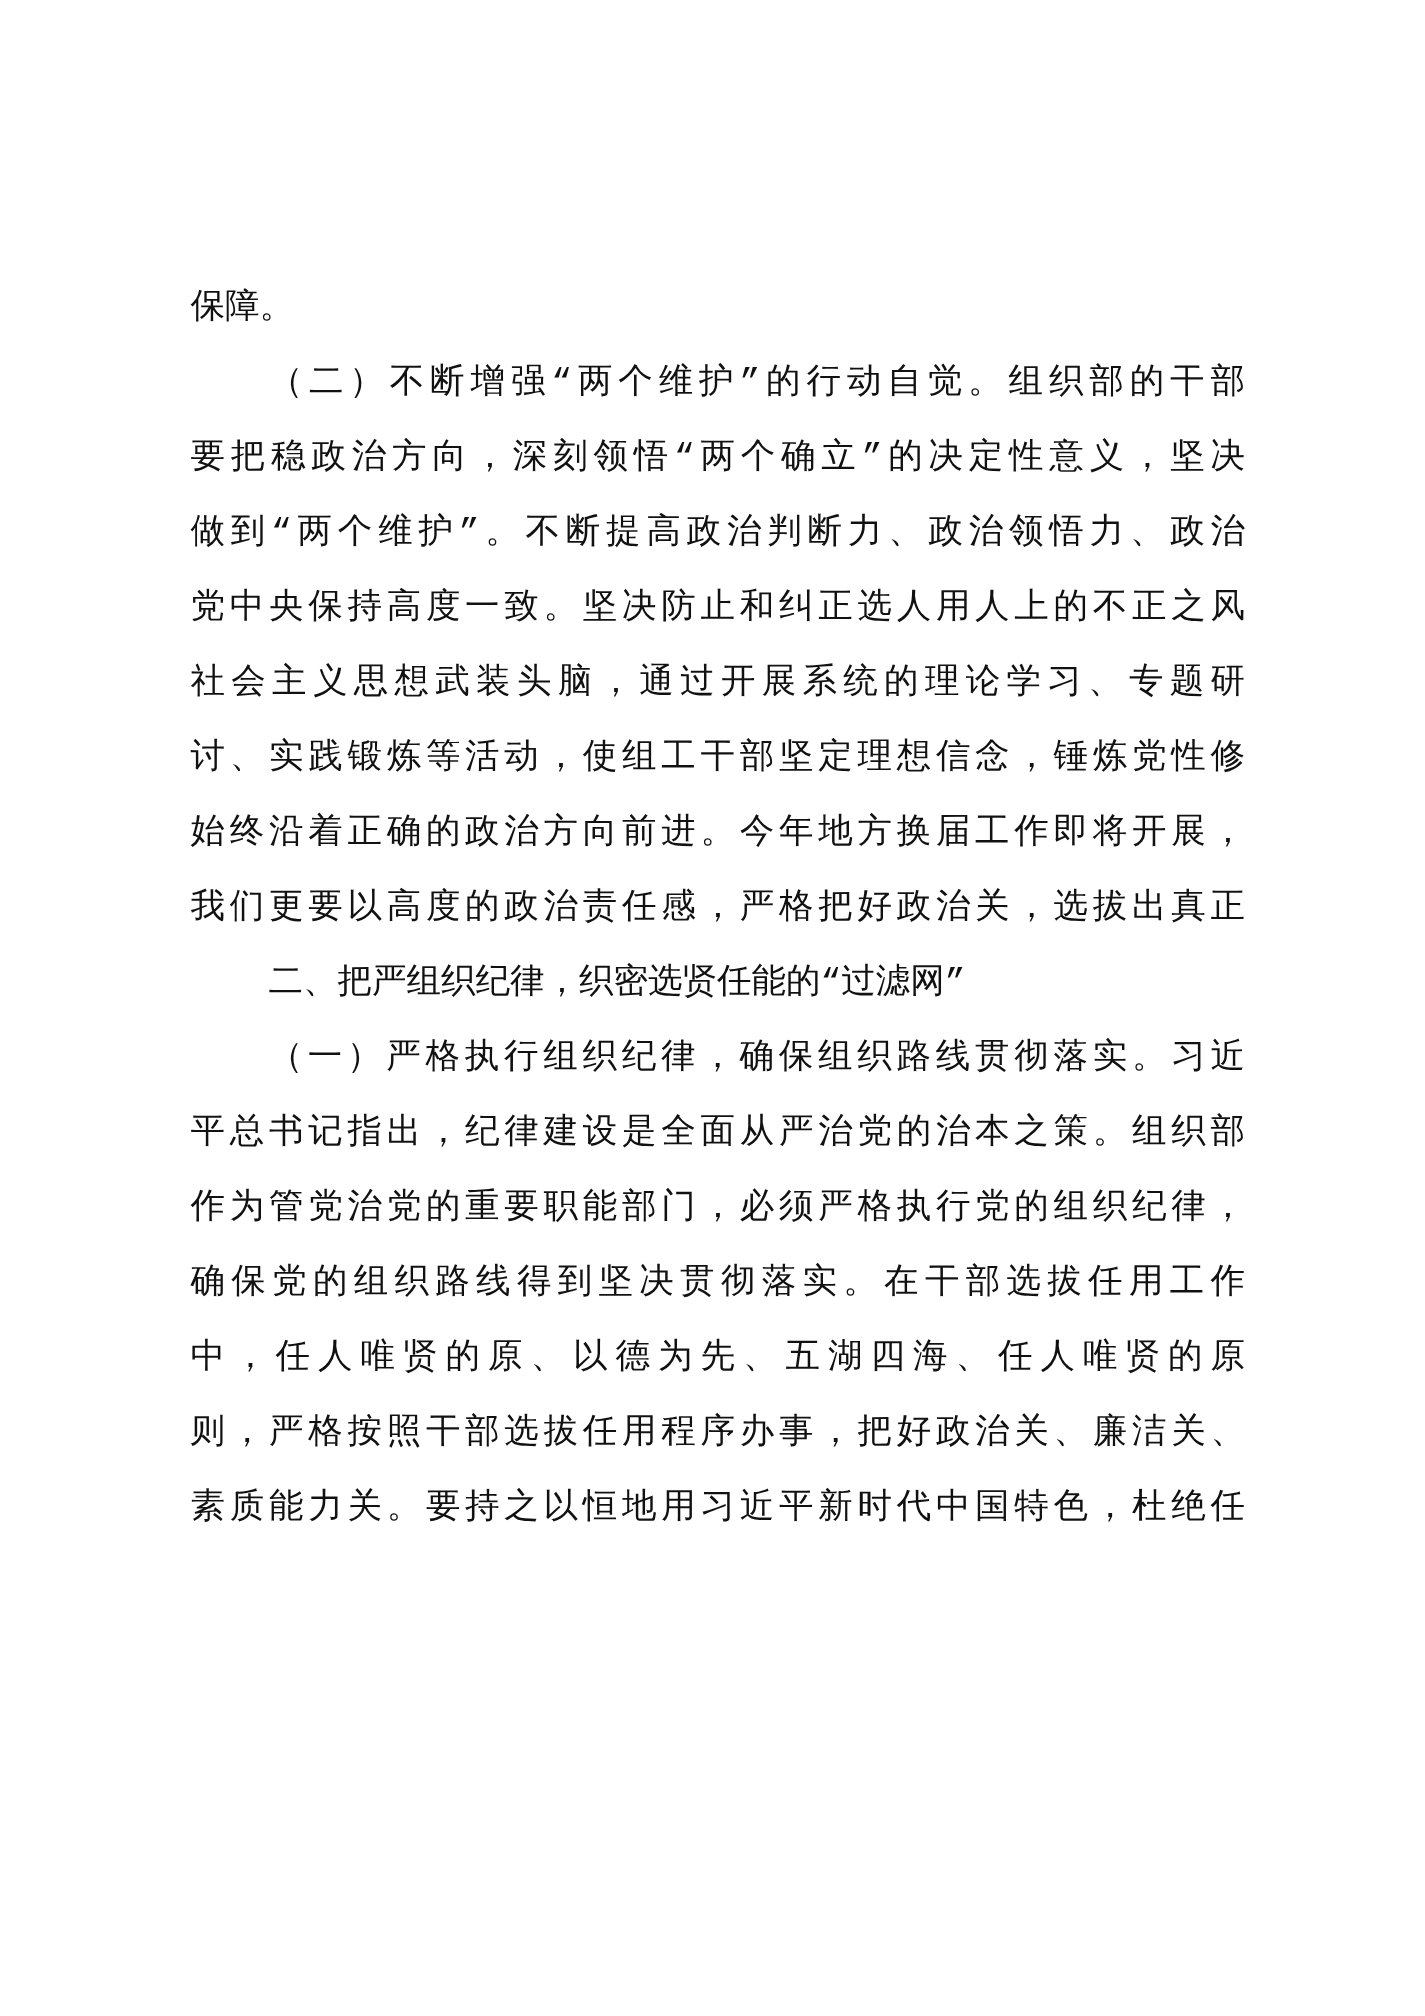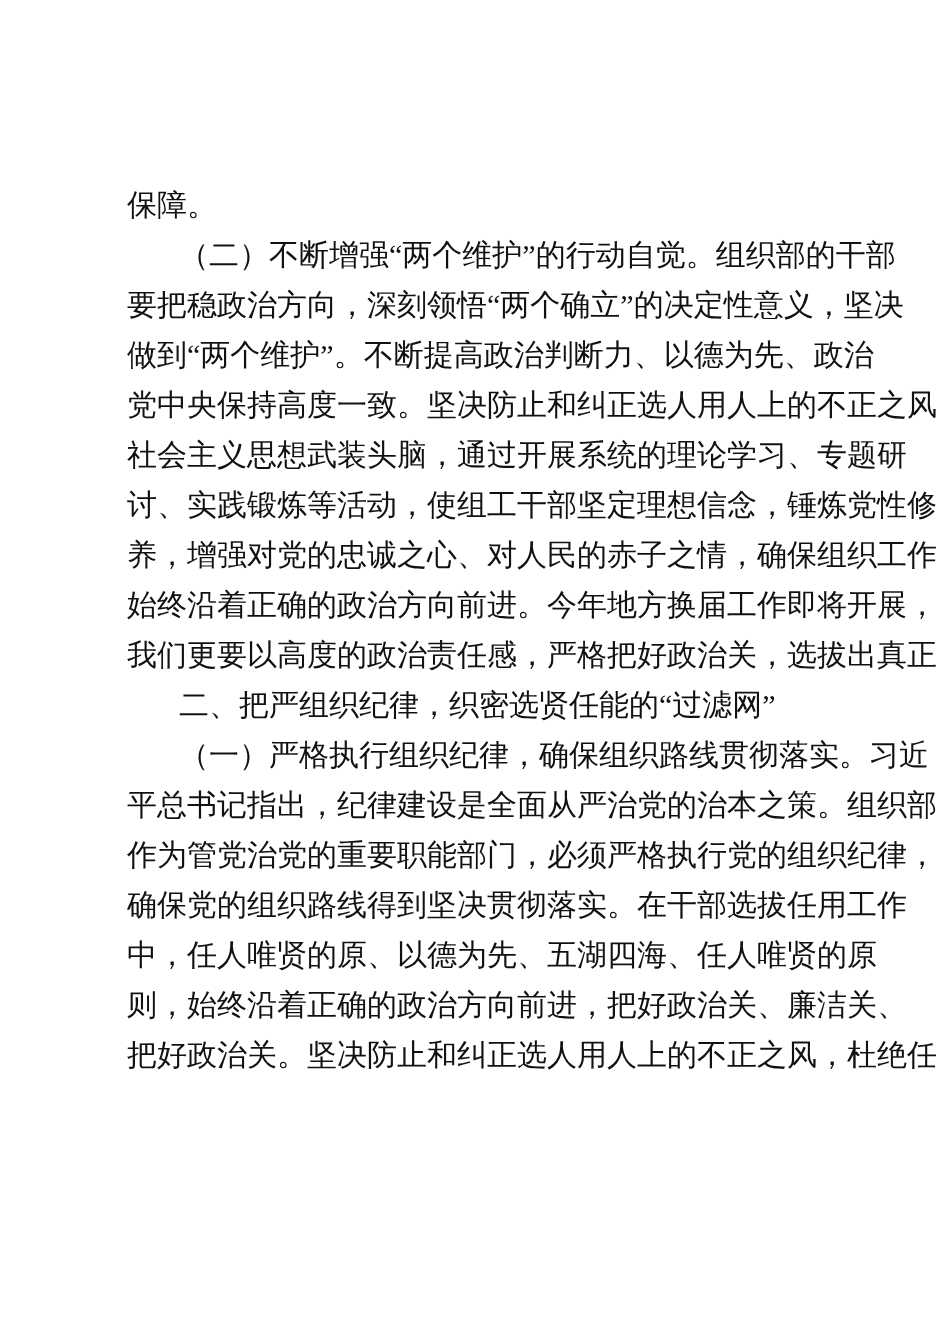--- a/index.html
+++ b/index.html
@@ -1,44 +1,43 @@
 <!DOCTYPE html>
 <html><head>
 <meta charset="utf-8">
 <style>
   html, body { margin: 0; padding: 0; background: #ffffff; }
   body { width: 950px; height: 1344px; position: relative; overflow: hidden; }
   .page {
     position: absolute; left: 127px; top: 180px; width: 703px;
-    font-family: Liberation Serif, serif;
-    font-size: 30px; color: #111111;
+    font-family: Liberation Mono, monospace;
+    font-size: 23px; color: #111111;
   }
   .line {
     height: 50px; line-height: 50px; white-space: nowrap;
     text-align: justify; text-align-last: justify;
     letter-spacing: 0px;
   }
   .line.last { text-align-last: left; }
   .line.indent { padding-left: 52px; }
 </style>
 </head>
 <body>
 
 <div class="page">
   <div class="line last">保障。</div>
   <div class="line indent">（二）不断增强“两个维护”的行动自觉。组织部的干部</div>
   <div class="line">要把稳政治方向，深刻领悟“两个确立”的决定性意义，坚决</div>
-  <div class="line">做到“两个维护”。不断提高政治判断力、以德为先、政治</div>
+  <div class="line">做到“两个维护”。不断提高政治判断力、政治领悟力、政治</div>
   <div class="line">党中央保持高度一致。坚决防止和纠正选人用人上的不正之风</div>
   <div class="line">社会主义思想武装头脑，通过开展系统的理论学习、专题研</div>
   <div class="line">讨、实践锻炼等活动，使组工干部坚定理想信念，锤炼党性修</div>
-  <div class="line">养，增强对党的忠诚之心、对人民的赤子之情，确保组织工作</div>
   <div class="line">始终沿着正确的政治方向前进。今年地方换届工作即将开展，</div>
   <div class="line">我们更要以高度的政治责任感，严格把好政治关，选拔出真正</div>
   <div class="line indent last">二、把严组织纪律，织密选贤任能的“过滤网”</div>
   <div class="line indent">（一）严格执行组织纪律，确保组织路线贯彻落实。习近</div>
   <div class="line">平总书记指出，纪律建设是全面从严治党的治本之策。组织部</div>
   <div class="line">作为管党治党的重要职能部门，必须严格执行党的组织纪律，</div>
   <div class="line">确保党的组织路线得到坚决贯彻落实。在干部选拔任用工作</div>
   <div class="line">中，任人唯贤的原、以德为先、五湖四海、任人唯贤的原</div>
-  <div class="line">则，始终沿着正确的政治方向前进，把好政治关、廉洁关、</div>
-  <div class="line">把好政治关。坚决防止和纠正选人用人上的不正之风，杜绝任</div>
+  <div class="line">则，严格按照干部选拔任用程序办事，把好政治关、廉洁关、</div>
+  <div class="line">素质能力关。要持之以恒地用习近平新时代中国特色，杜绝任</div>
 </div>
 
 </body></html>

